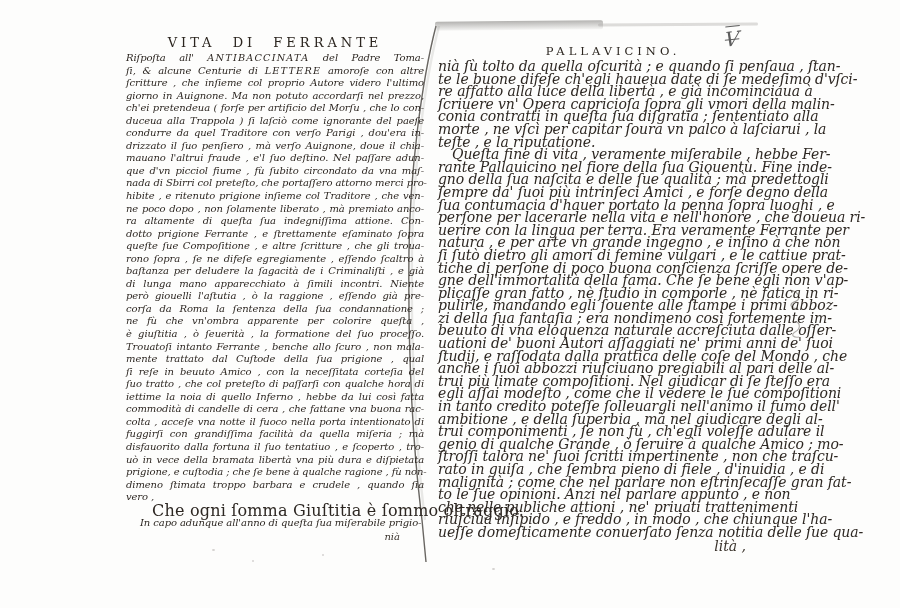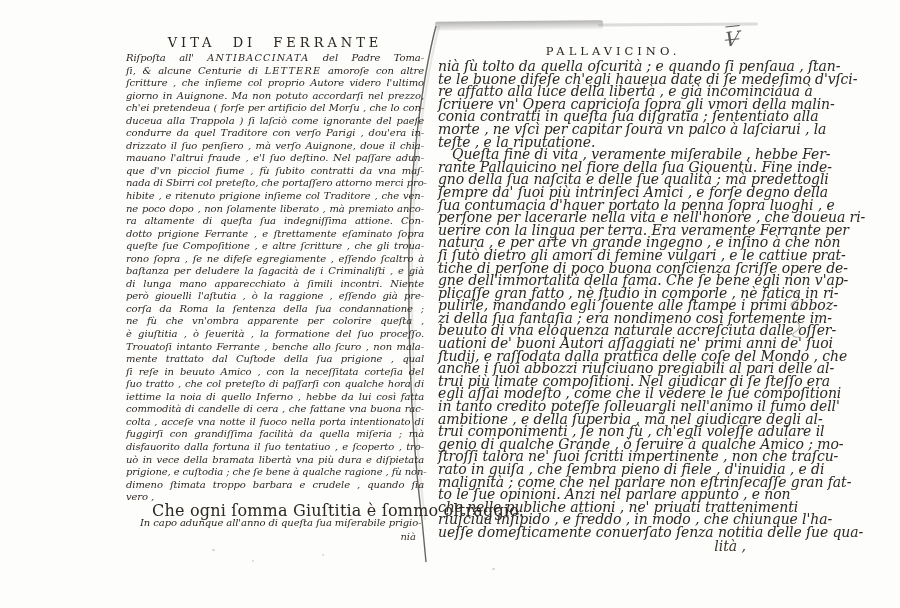--- a/index.html
+++ b/index.html
@@ -30,21 +30,21 @@
   .para.indent-first .line:first-child{text-indent:14px;}
   .para.roman .line{
     font-style:normal;font-size:16px;text-indent:26px;
     text-align-last:left;letter-spacing:0.2px;height:13px;line-height:13px;
   }
   .caps{letter-spacing:1.2px;font-size:0.97em;font-style:italic;}
   .catchword{
     font-style:italic;text-align:right;height:13px;line-height:13px;
     margin-top:1px;color:#3a332c;
   }
-  #left-page .catchword{padding-right:8px;font-size:10px;}
+  #left-page .catchword{padding-right:24px;font-size:10px;}
   #right-page .catchword{padding-right:42px;font-size:14px;}
   
   #folio-mark{
     position:absolute;left:712px;top:22px;width:40px;height:40px;
     color:#5d5d5d;font-style:italic;font-size:20px;
     transform:rotate(-6deg) skewX(-8deg);
     text-decoration:overline line-through;text-decoration-thickness:1px;
     text-align:center;line-height:34px;
   }
   
@@ -89,21 +89,21 @@
       <div class="para italic">
         <div class="line">Riſpoſta all' <span class="caps">ANTIBACCINATA</span> del Padre Toma-</div>
         <div class="line">ſi, &amp; alcune Centurie di <span class="caps">LETTERE</span> amoroſe con altre</div>
         <div class="line">ſcritture , che inſieme col proprio Autore videro l'ultimo</div>
         <div class="line">giorno in Auignone. Ma non potuto accordarſi nel prezzo,</div>
         <div class="line">ch'ei pretendeua ( forſe per artificio del Morſu , che lo con-</div>
         <div class="line">duceua alla Trappola ) ſi laſciò come ignorante del paeſe</div>
         <div class="line">condurre da quel Traditore con verſo Parigi , dou'era in-</div>
         <div class="line">drizzato il ſuo penſiero , mà verſo Auignone, doue il chia-</div>
         <div class="line">mauano l'altrui fraude , e'l ſuo deſtino. Nel paſſare adun-</div>
-        <div class="line">que d'vn picciol fiume , fù ſubito contratti da vna maſ-</div>
+        <div class="line">que d'vn picciol fiume , fù ſubito circondato da vna maſ-</div>
         <div class="line">nada di Sbirri col preteſto, che portaſſero attorno merci pro-</div>
         <div class="line">hibite , e ritenuto prigione inſieme col Traditore , che ven-</div>
         <div class="line">ne poco dopo , non ſolamente liberato , mà premiato anco-</div>
         <div class="line">ra altamente di queſta ſua indegniſſima attione. Con-</div>
         <div class="line">dotto prigione Ferrante , e ſtrettamente eſaminato ſopra</div>
         <div class="line">queſte ſue Compoſitione , e altre ſcritture , che gli troua-</div>
         <div class="line">rono ſopra , ſe ne difeſe egregiamente , eſſendo ſcaltro à</div>
         <div class="line">baſtanza per deludere la ſagacità de i Criminaliſti , e già</div>
         <div class="line">di lunga mano apparecchiato à ſimili incontri. Niente</div>
         <div class="line">però giouelli l'aſtutia , ò la raggione , eſſendo già pre-</div>

